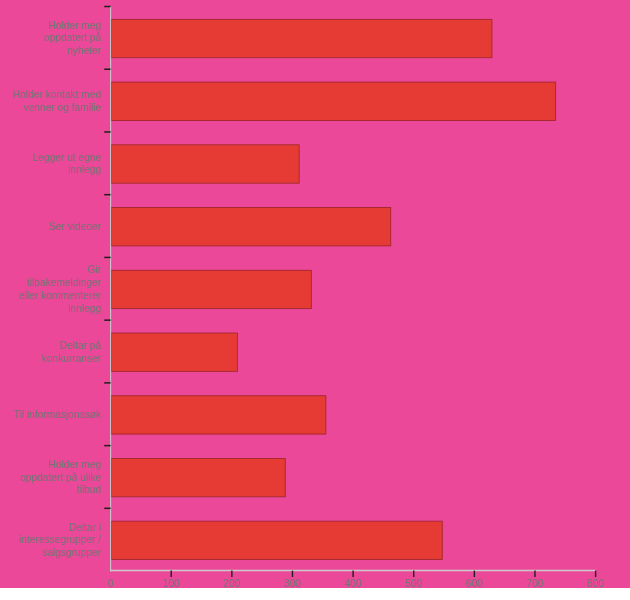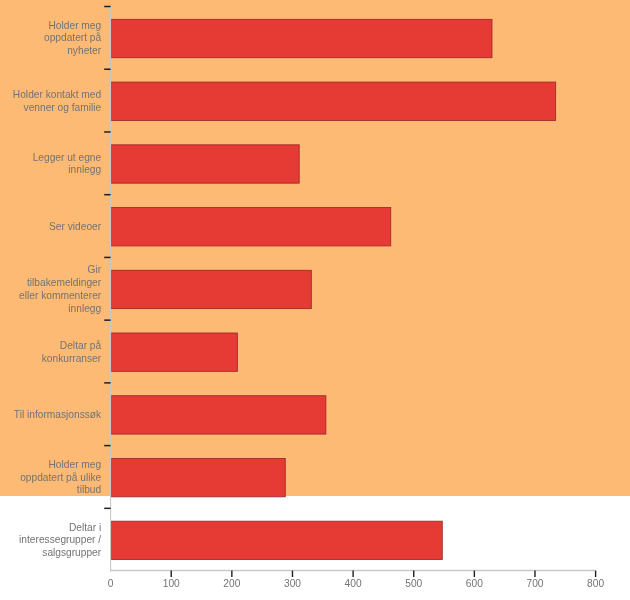--- a/index.html
+++ b/index.html
@@ -10,22 +10,22 @@
     background: #ffffff;
     overflow: hidden;
   }
   body {
     font-family: "Liberation Sans", sans-serif;
     -webkit-font-smoothing: antialiased;
   }
   #chart-area {
     position: relative;
     width: 630px;
-    height: 496px;
-    background: #fdba74;
+    height: 588px;
+    background: #ec4899;
   }
   svg#chart-svg {
     display: block;
     transform: translateZ(0);
   }
   #chart-svg text {
     font-family: "Liberation Sans", sans-serif;
     font-size: 10.2px;
   }
   .axis-label {

